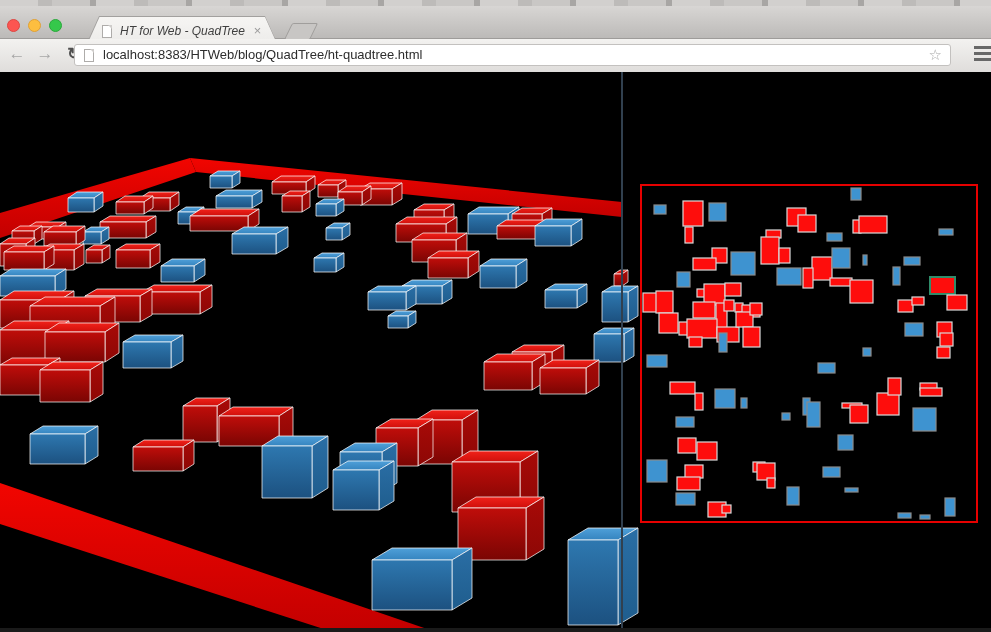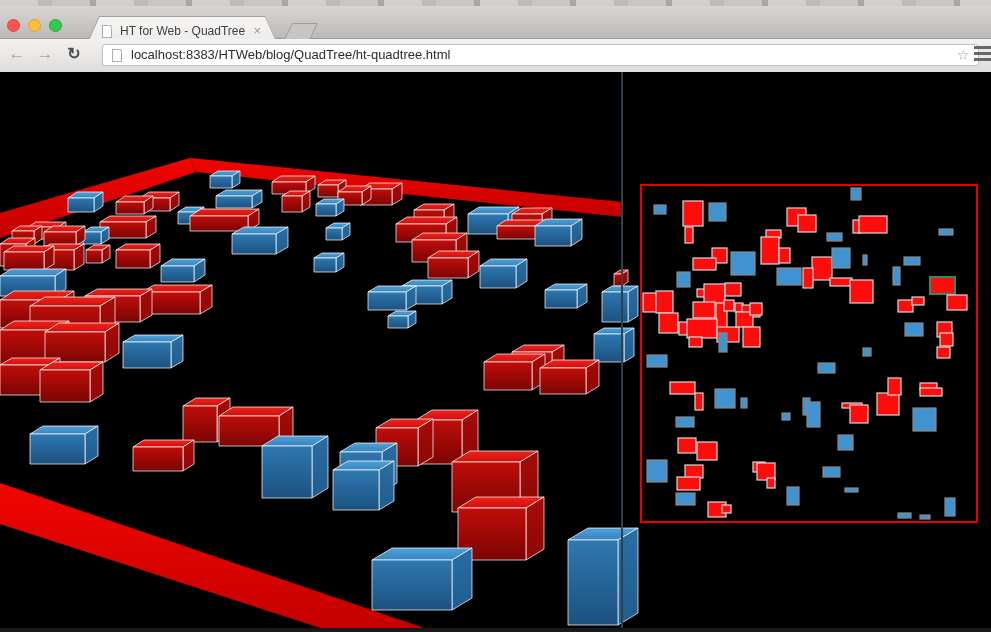--- a/index.html
+++ b/index.html
@@ -13,37 +13,37 @@
   
   .titlebar{position:absolute;left:0;top:6px;width:991px;height:32px;
     background:linear-gradient(#d8d6d4,#bcbab8);border-bottom:1px solid #9e9c9a;}
   .tl-wrap{position:absolute;left:7px;top:13px;display:flex;gap:8px;}
   .tl{width:13px;height:13px;border-radius:50%;border:1px solid;box-sizing:border-box;display:inline-block;}
 
   .tab-outer{position:absolute;left:86px;top:10px;width:192px;height:29px;
     clip-path:polygon(13px 0,179px 0,192px 29px,0 29px);background:#a2a09e;}
   .tab-inner{position:absolute;left:1px;top:1px;width:190px;height:28px;
     clip-path:polygon(12.5px 0,178px 0,190.5px 28px,0 28px);
-    background:linear-gradient(#f6f5f3,#ecebe9);}
+    background:linear-gradient(#f6f5f3,#ecebe9);font-style:italic;}
   .tab-title{position:absolute;left:33px;top:7px;font-size:12px;color:#3f3f3f;white-space:nowrap;}
   .tab-close{position:absolute;right:16px;top:6px;font-size:13px;color:#9b9b9b;cursor:default;}
   .doc-icon{position:absolute;width:10px;height:13px;background:#fff;border:1px solid #aeacaa;box-sizing:border-box;}
   .doc-icon::after{content:"";position:absolute;right:-1px;top:-1px;border-style:solid;
     border-width:0 4px 4px 0;border-color:transparent #cfcdcb transparent transparent;}
   .tab-fav{left:15px;top:8px;}
   .newtab-btn{position:absolute;left:288px;top:17px;width:24px;height:15px;background:#c8c6c4;
     border:1px solid #a09e9c;border-radius:2px;transform:skewX(-26deg);}
 
   
   .toolbar{position:absolute;left:0;top:39px;width:991px;height:33px;
     background:linear-gradient(#f3f2f0,#dfdddb);border-bottom:1px solid #a9a7a5;}
   .nav-btn{position:absolute;top:3px;width:24px;height:24px;text-align:center;line-height:24px;
     font-size:17px;font-weight:bold;color:#a6a6a6;}
   .nav-reload{color:#4f4f4f;font-size:16px;}
-  .omnibox{position:absolute;left:102px;top:5px;width:877px;height:22px;background:#fff;
+  .omnibox{position:absolute;left:74px;top:5px;width:877px;height:22px;background:#fff;
     border:1px solid #c3c1bf;border-radius:3px;box-sizing:border-box;}
   .omni-fav{left:9px;top:4px;}
   .url-text{position:absolute;left:28px;top:0;line-height:20px;font-size:13px;color:#2d2d2d;white-space:nowrap;}
   .star{position:absolute;right:8px;top:1px;font-size:15px;color:#a9a9a9;}
   .menu-btn{position:absolute;right:0;top:7px;width:17px;height:18px;}
   .menu-bar{height:3px;background:#686868;margin-bottom:3px;}
 
   
   .content{position:absolute;left:0;top:72px;width:991px;height:560px;background:#000;}
 </style>

